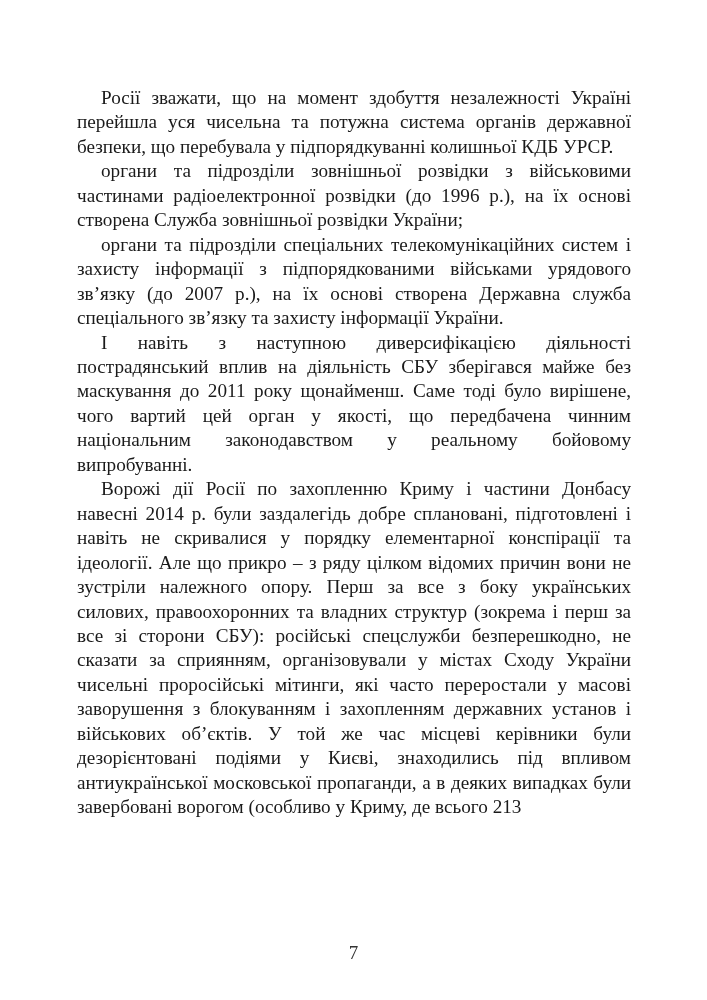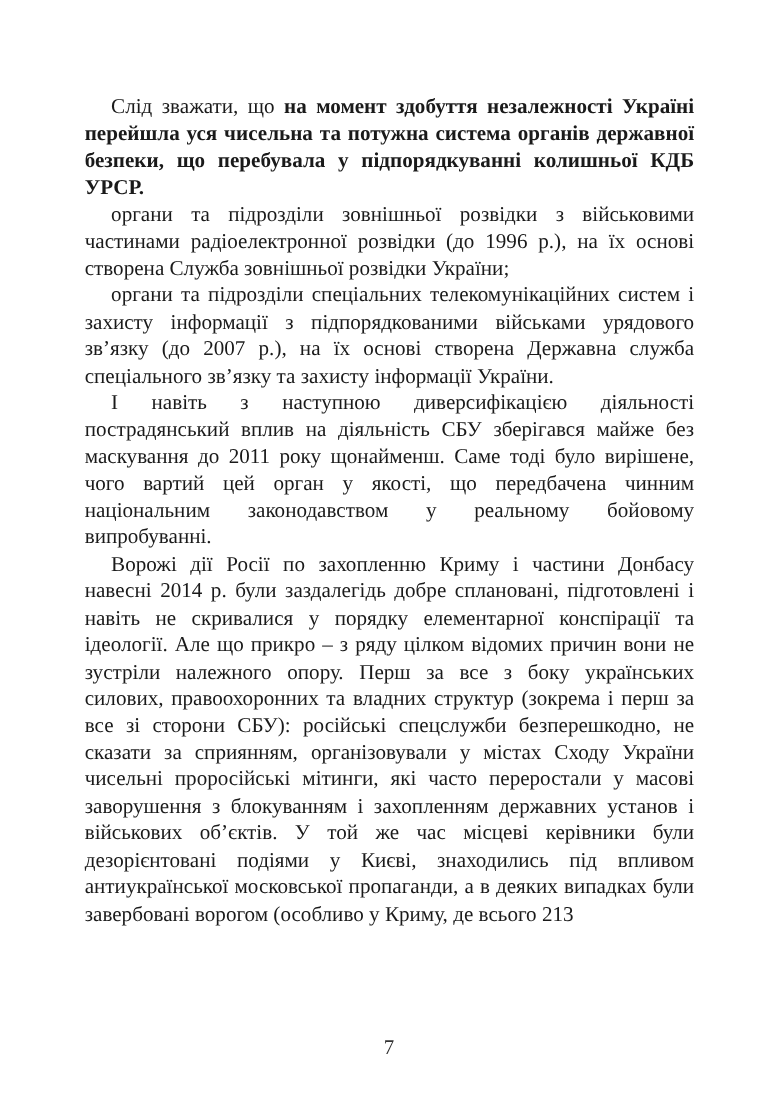--- a/index.html
+++ b/index.html
@@ -4,31 +4,31 @@
 <style>
   html, body { margin: 0; padding: 0; background: #ffffff; }
   body { width: 707px; height: 1000px; position: relative; overflow: hidden; }
   .page {
     position: absolute; left: 77px; top: 86px; width: 554px;
     font-family: "Liberation Serif", serif;
     font-size: 19.2px; line-height: 24.45px; color: #1a1a1a;
     text-align: justify;
   }
   .page p { margin: 0; text-indent: 24px; }
-  .page b { font-weight: bold; }
+  .page b { font-weight: normal; }
   .page-number {
     position: absolute; left: 0; width: 707px; top: 942px;
     text-align: center; font-family: "Liberation Serif", serif;
     font-size: 19px; color: #333;
   }
 </style>
 </head>
 <body>
 
 <div class="page">
-  <p><span>Слід зважати, що </span><b>на момент здобуття незалежності Україні перейшла уся чисельна та потужна система органів державної безпеки, що перебувала у підпорядкуванні колишньої КДБ УРСР.</b></p>
+  <p><span>Росії зважати, що </span><b>на момент здобуття незалежності Україні перейшла уся чисельна та потужна система органів державної безпеки, що перебувала у підпорядкуванні колишньої КДБ УРСР.</b></p>
   <p><span>органи та підрозділи зовнішньої розвідки з військовими частинами радіоелектронної розвідки (до 1996 р.), на їх основі створена Служба зовнішньої розвідки України;</span></p>
   <p><span>органи та підрозділи спеціальних телекомунікаційних систем і захисту інформації з підпорядкованими військами урядового зв’язку (до 2007 р.), на їх основі створена Державна служба спеціального зв’язку та захисту інформації України.</span></p>
   <p><span>І навіть з наступною диверсифікацією діяльності пострадянський вплив на діяльність СБУ зберігався майже без маскування до 2011 року щонайменш. Саме тоді було вирішене, чого вартий цей орган у якості, що передбачена чинним національним законодавством у реальному бойовому випробуванні.</span></p>
   <p><span>Ворожі дії Росії по захопленню Криму і частини Донбасу навесні 2014 р. були заздалегідь добре сплановані, підготовлені і навіть не скривалися у порядку елементарної конспірації та ідеології. Але що прикро – з ряду цілком відомих причин вони не зустріли належного опору. Перш за все з боку українських силових, правоохоронних та владних структур (зокрема і перш за все зі сторони СБУ): російські спецслужби безперешкодно, не сказати за сприянням, організовували у містах Сходу України чисельні проросійські мітинги, які часто переростали у масові заворушення з блокуванням і захопленням державних установ і військових об’єктів. У той же час місцеві керівники були дезорієнтовані подіями у Києві, знаходились під впливом антиукраїнської московської пропаганди, а в деяких випадках були завербовані ворогом (особливо у Криму, де всього 213</span></p>
 </div>
 
 <div class="page-number">7</div>
 
 </body></html>

